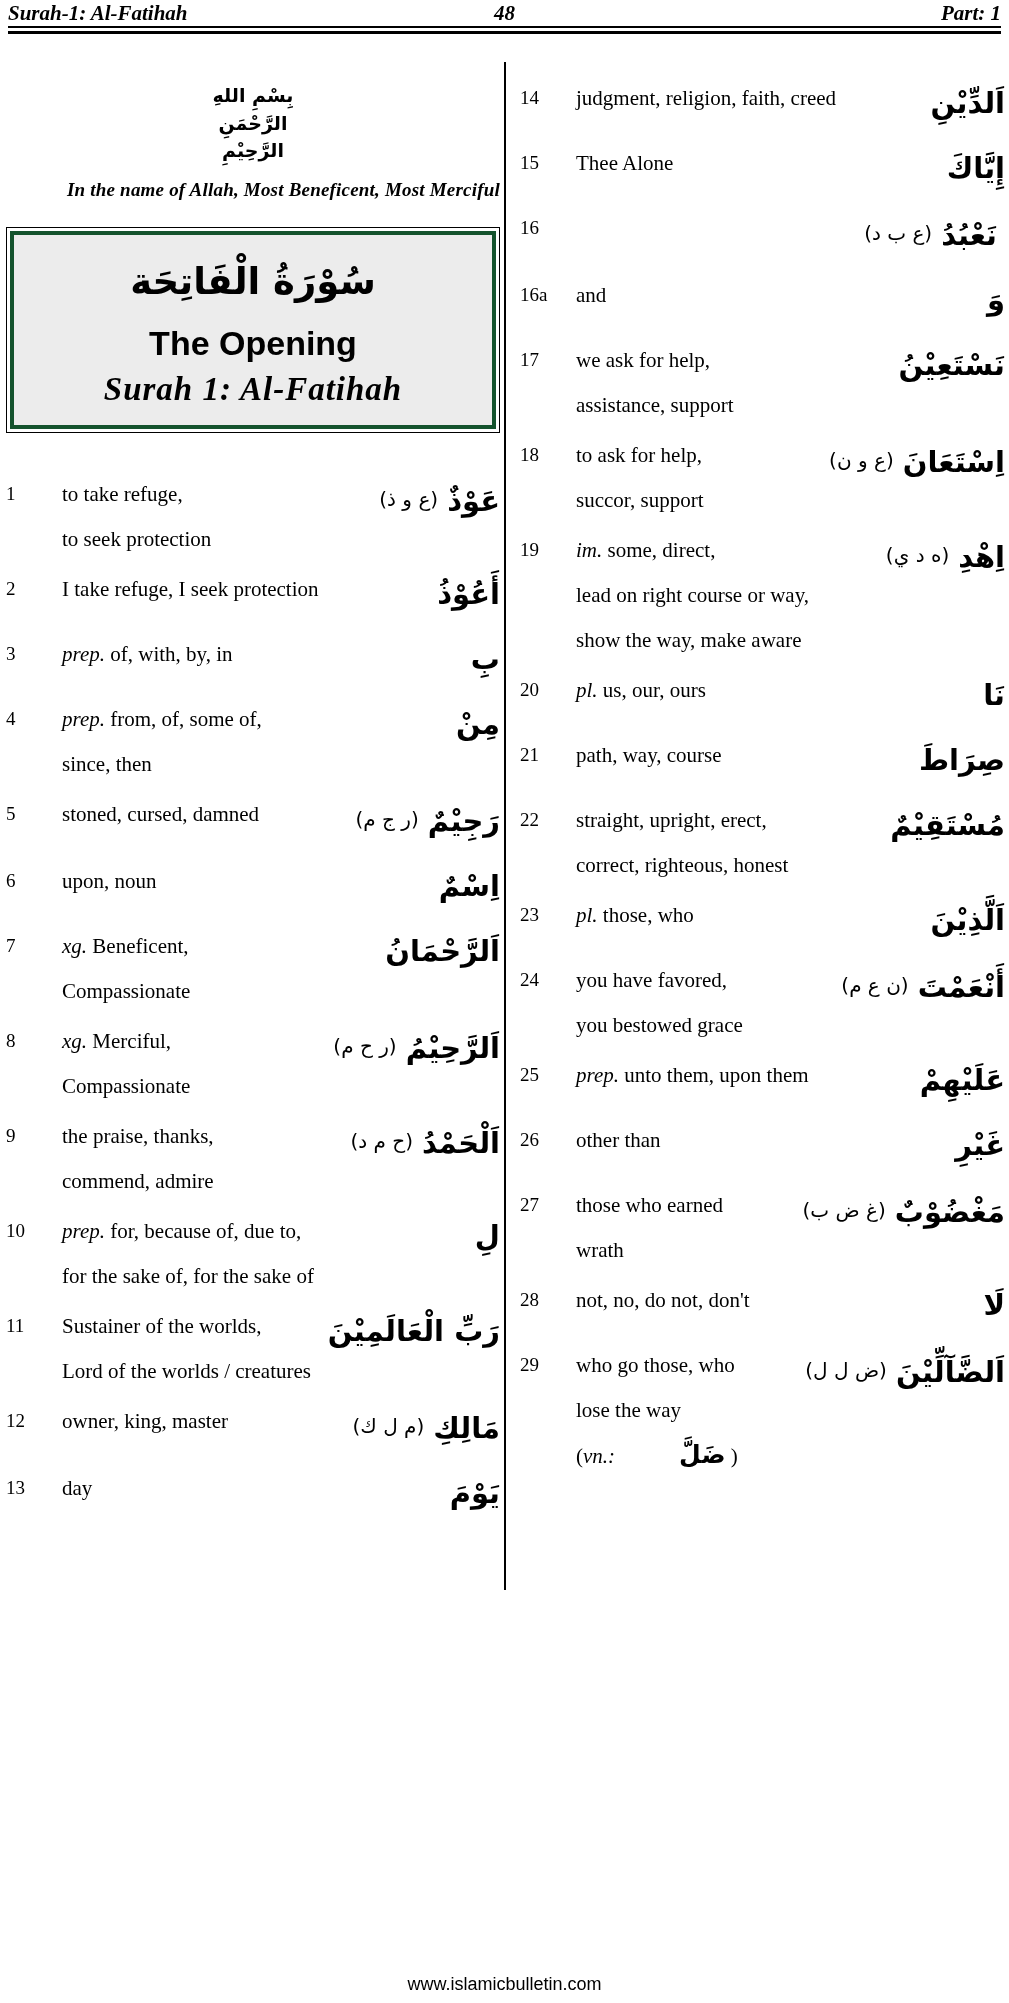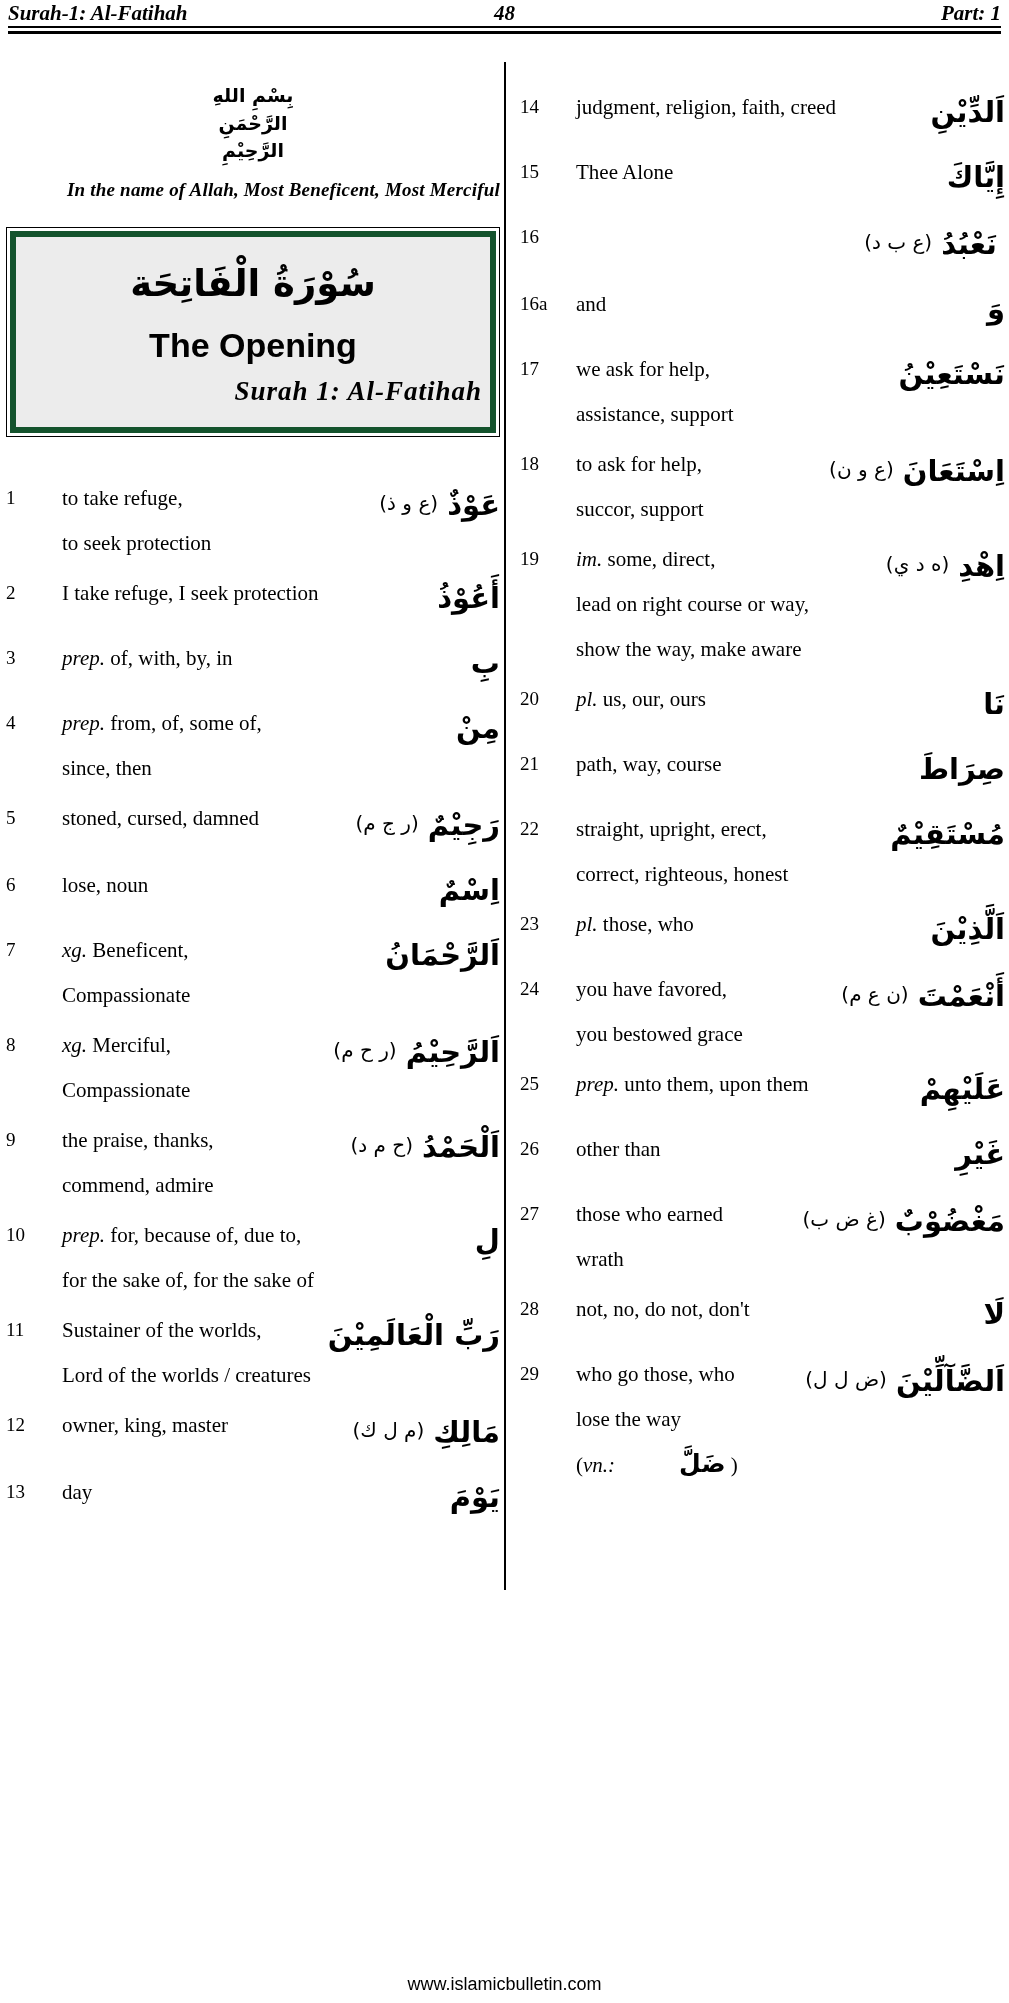--- a/index.html
+++ b/index.html
@@ -40,39 +40,38 @@
   }
   .intro-caption{
     margin-top:14px;text-align:right;
     font-size:19px;font-weight:bold;font-style:italic;
     letter-spacing:0.2px;
   }
   .title-box-outer{
     margin-top:26px;border:1px solid #000;padding:3px;
   }
   .title-box-inner{
-    border:6px solid #14532d;background:#ececec;
+    border:4px solid #14532d;background:#ececec;
     text-align:center;padding:16px 8px 14px 8px;
   }
   .title-box-arabic{
     font-family:"DejaVu Sans",sans-serif;
     font-size:37px;font-weight:bold;line-height:62px;direction:rtl;
   }
   .title-box-title{
     font-family:"Liberation Sans",sans-serif;
     font-size:34px;font-weight:bold;line-height:48px;margin-top:6px;
   }
   .title-box-subtitle{
-    font-size:27px;font-weight:bold;font-style:italic;line-height:44px;
+    font-size:33px;font-weight:bold;font-style:italic;line-height:44px;
     letter-spacing:1px;
-    text-align:right;
   }
   
   .list{margin-top:46px;}
-  #col-right .list{margin-top:20px;}
+  #col-right .list{margin-top:11px;}
   .row{
     display:grid;grid-template-columns:48px 1fr auto;
     column-gap:8px;margin-bottom:20px;
   }
   .num{font-size:19px;padding-top:4px;}
   .eng{min-width:0;}
   .line{
     font-size:21px;line-height:30px;margin-bottom:15px;
     white-space:nowrap;
   }
@@ -164,21 +163,21 @@
         <div class="row">
           <div class="num">5</div>
           <div class="eng">
             <div class="line"><span class="seg seg-n">stoned, cursed, damned</span></div>
           </div>
           <div class="arc"><span class="aword">رَجِيْمٌ</span><span class="aroot">(ر ج م)</span></div>
         </div>
         <div class="row">
           <div class="num">6</div>
           <div class="eng">
-            <div class="line"><span class="seg seg-n">lose, noun</span></div>
+            <div class="line"><span class="seg seg-n">upon, noun</span></div>
           </div>
           <div class="arc"><span class="aword">اِسْمٌ</span></div>
         </div>
         <div class="row">
           <div class="num">7</div>
           <div class="eng">
             <div class="line"><span class="seg seg-i">xg.</span><span class="seg seg-n"> Beneficent,</span></div>
             <div class="line"><span class="seg seg-n">Compassionate</span></div>
           </div>
           <div class="arc"><span class="aword">اَلرَّحْمَانُ</span></div>

